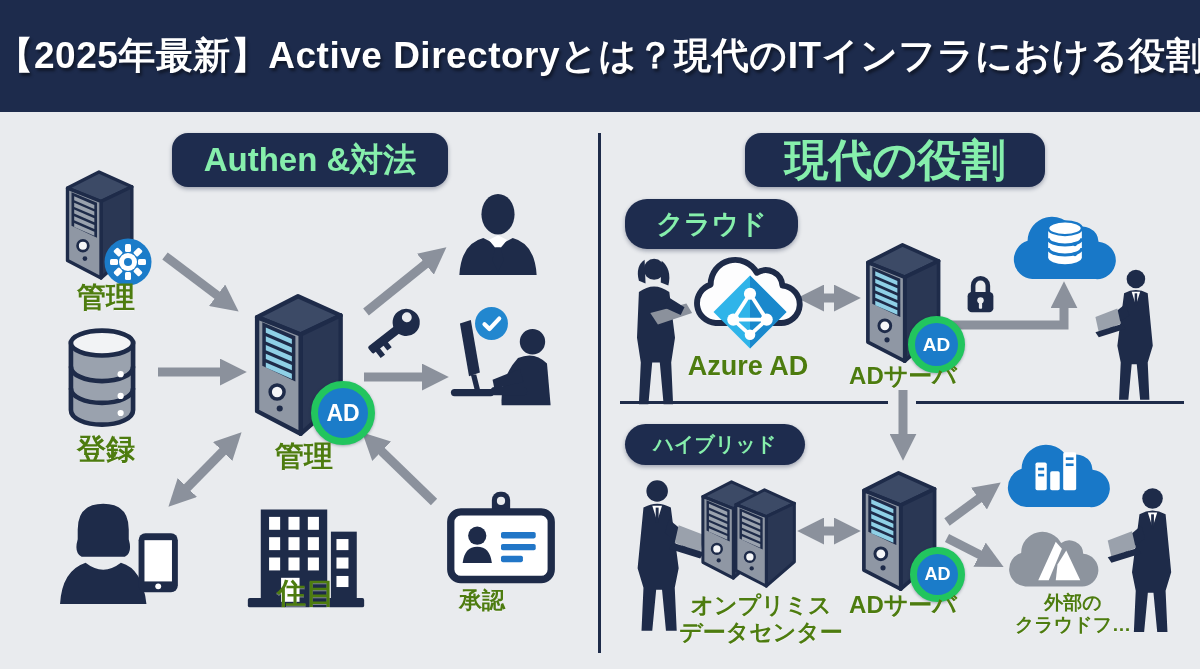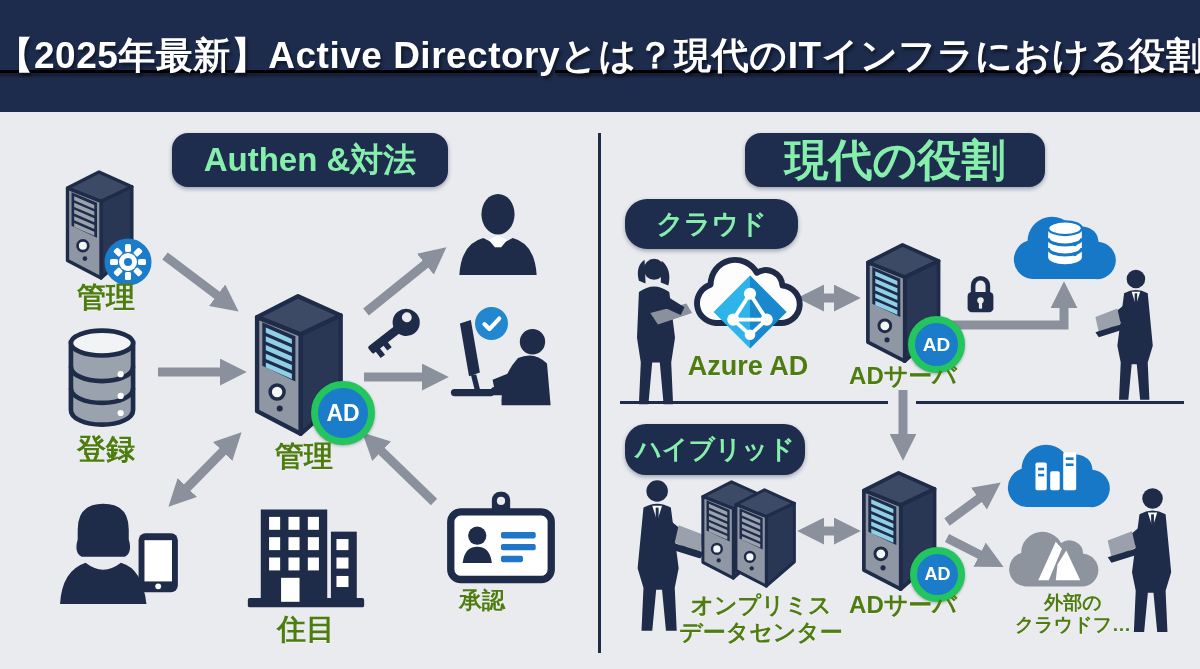--- a/index.html
+++ b/index.html
@@ -4,21 +4,21 @@
 <style>
   html,body{margin:0;padding:0;}
   body{
     width:1200px;height:669px;overflow:hidden;
     background:#e9ebee;
     font-family:"Liberation Sans","DejaVu Sans",sans-serif;
   }
   .canvas{position:relative;width:1200px;height:669px;background:#e9ebee;}
   .header{
     position:absolute;left:0;top:0;width:1200px;height:112px;
-    background:#1d2b4c;display:flex;align-items:center;justify-content:center;text-decoration:underline;
+    background:#1d2b4c;display:flex;align-items:center;justify-content:center;
   }
   .header h1{
     margin:0;color:#ffffff;font-size:37px;font-weight:bold;letter-spacing:.5px;
     text-shadow:2px 3px 3px rgba(0,0,0,.45);white-space:nowrap;
   }
   .badge{
     position:absolute;background:#1e2c4e;color:#86efac;font-weight:bold;
     display:flex;align-items:center;justify-content:center;
     box-shadow:0 2px 4px rgba(20,30,60,.35);
   }
@@ -322,21 +322,21 @@
       <use href="#ppc"></use>
     </svg>
 
   <svg class="icon" style="left:52px;top:496px;" width="128" height="108" viewBox="0 0 130 110">
       <use href="#wtab"></use>
     </svg>
 
   <svg class="icon" style="left:246px;top:502px;" width="120" height="111" viewBox="0 0 130 120">
       <use href="#bld"></use>
     </svg>
-  <div class="lbl" style="left:258px;top:612px;width:96px;font-size:29px;">住目</div>
+  <div class="lbl" style="left:258px;top:576px;width:96px;font-size:29px;">住目</div>
 
   <svg class="icon" style="left:446px;top:490px;" width="110" height="95" viewBox="0 0 120 104">
       <use href="#idc"></use>
     </svg>
   <div class="lbl" style="left:434px;top:587px;width:96px;font-size:23px;">承認</div>
 
   <div class="badge" style="left:745px;top:133px;width:300px;height:54px;border-radius:16px;font-size:44px;">
     <span>現代の役割</span>
   </div>
 
@@ -372,21 +372,21 @@
       <use href="#cloudF"></use>
     </svg>
   <svg class="icon" style="left:1042px;top:219px;" width="46" height="49" viewBox="0 0 60 64">
       <use href="#dbw"></use>
     </svg>
 
   <svg class="icon" style="left:1092px;top:268px;" width="76" height="135" viewBox="0 0 90 160">
       <use href="#mlap"></use>
     </svg>
 
-  <div class="badge" style="left:625px;top:424px;width:180px;height:51px;border-radius:21px;font-size:26px;">
+  <div class="badge" style="left:625px;top:424px;width:180px;height:41px;border-radius:21px;font-size:20px;">
     <span>ハイブリッド</span>
   </div>
 
   <svg class="icon flip" style="left:620px;top:478px;" width="88" height="157" viewBox="0 0 90 160">
       <use href="#mlap"></use>
     </svg>
 
   <svg class="icon" style="left:698px;top:478px;color:#9aa2ae;" width="67" height="104" viewBox="0 0 110 170">
       <use href="#sv"></use>
     </svg>

